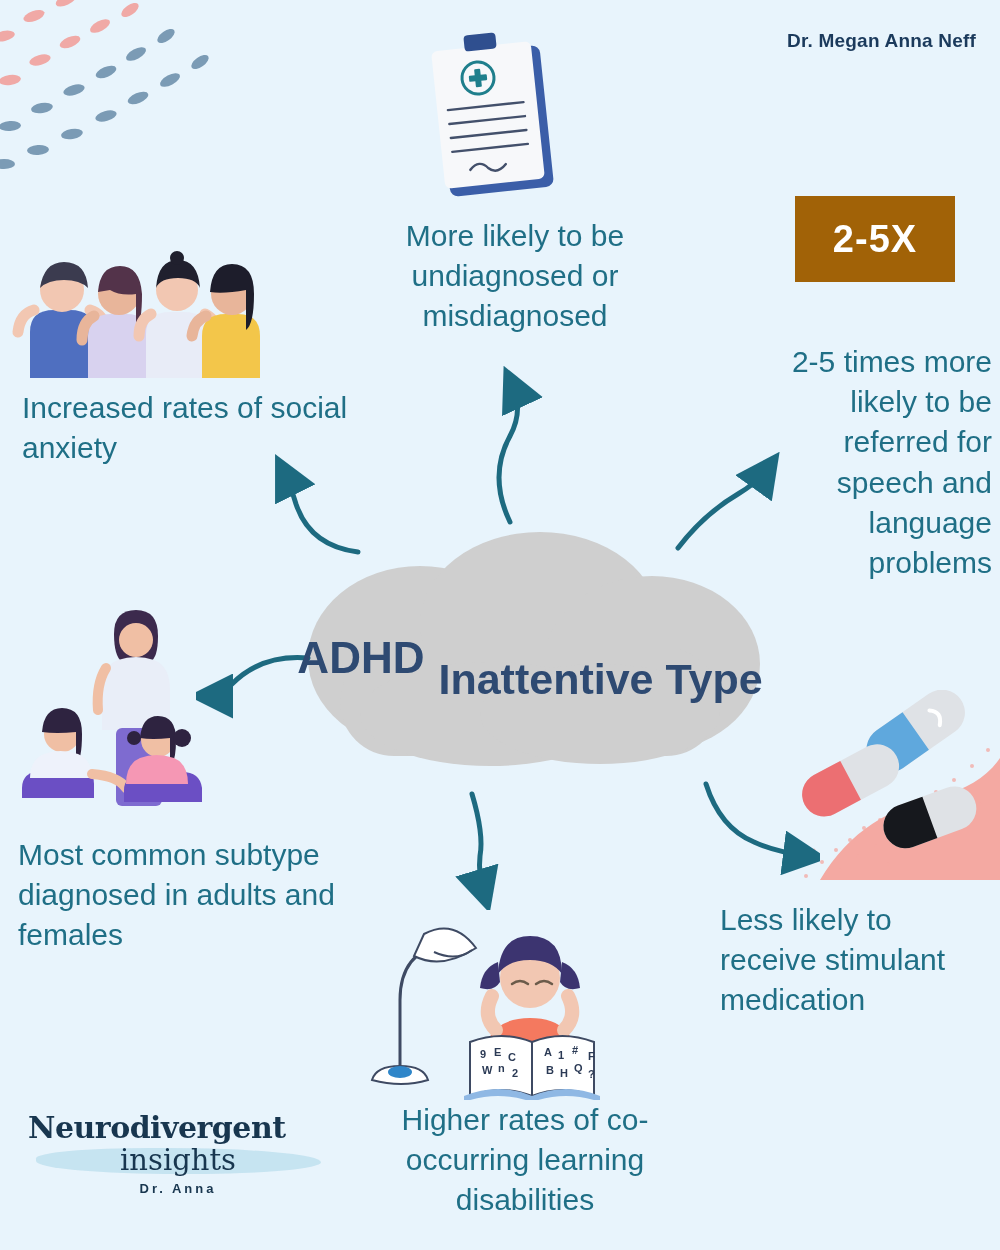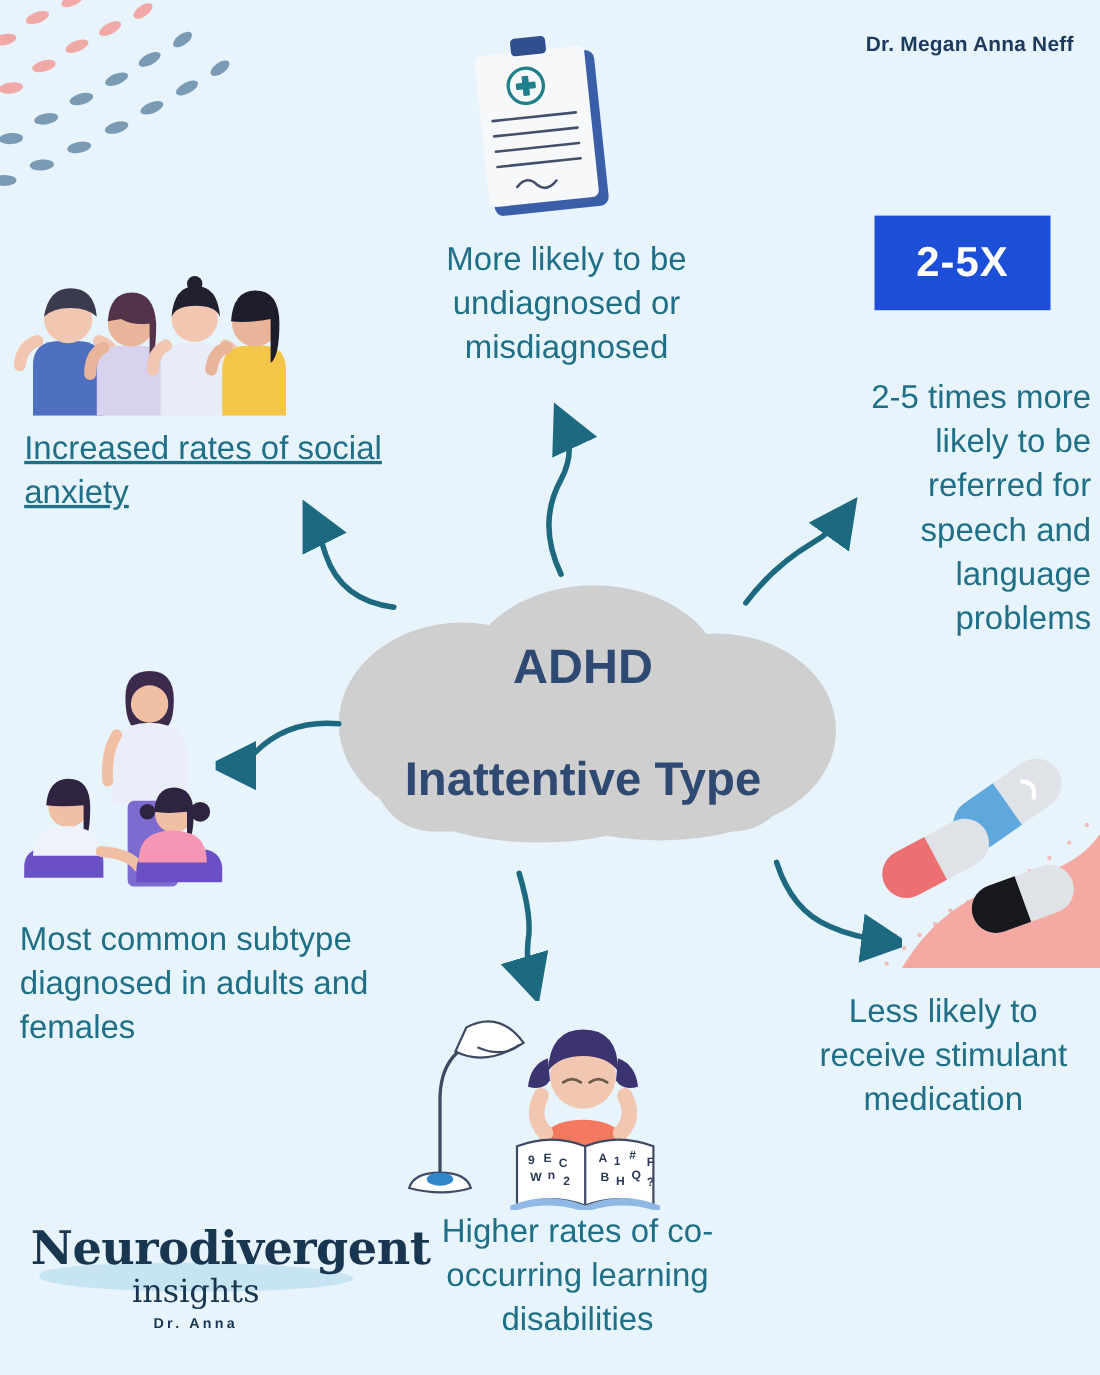--- a/index.html
+++ b/index.html
@@ -36,21 +36,21 @@
   .cloud-wrap {
     left: 280px;
     top: 528px;
     width: 500px;
     height: 260px;
   }
   .cloud-title {
     position: absolute;
     inset: 0;
     display: flex;
-    flex-direction: column;
+    flex-direction: row;
     align-items: center;
     justify-content: center;
     gap: 14px;
     color: #2e4a72;
     font-weight: bold;
     font-size: 44px;
     line-height: 1.05;
     z-index: 3;
   }
   .cloud-title .l2 { font-size: 43px; margin-top: 43px; }
@@ -62,63 +62,62 @@
     line-height: 1.34;
   }
 
   .n-undiagnosed {
     left: 365px; top: 216px; width: 300px;
     text-align: center;
   }
   .n-social {
     left: 22px; top: 388px; width: 330px;
     text-align: left;
-    text-decoration: underline;
   }
   .n-speech {
     left: 742px; top: 342px; width: 250px;
     text-align: right;
   }
   .n-subtype {
     left: 18px; top: 835px; width: 330px;
     text-align: left;
   }
   .n-stimulant {
     left: 720px; top: 900px; width: 275px;
-    text-align: center;
+    text-align: left;
   }
   .n-learning {
     left: 370px; top: 1100px; width: 310px;
     text-align: center;
   }
 
   
   .badge {
     left: 795px; top: 196px;
     width: 160px; height: 86px;
-    background: #1d4ed8;
+    background: #a16207;
     display: flex;
     align-items: center;
     justify-content: center;
   }
   .badge span {
     color: #ffffff;
     font-weight: bold;
     font-size: 38px;
     letter-spacing: 1px;
   }
 
   
   .logo {
     left: 28px; top: 1110px;
     width: 300px; height: 110px;
   }
   .logo .brand1 {
     font-family: "DejaVu Serif", serif;
-    font-size: 42px;
+    font-size: 30px;
     color: #18364f;
     font-weight: bold;
     letter-spacing: -0.5px;
   }
   .logo .brand2 {
     font-family: "DejaVu Serif", serif;
     font-size: 29px;
     color: #18364f;
     text-align: center;
     margin-top: -2px;

